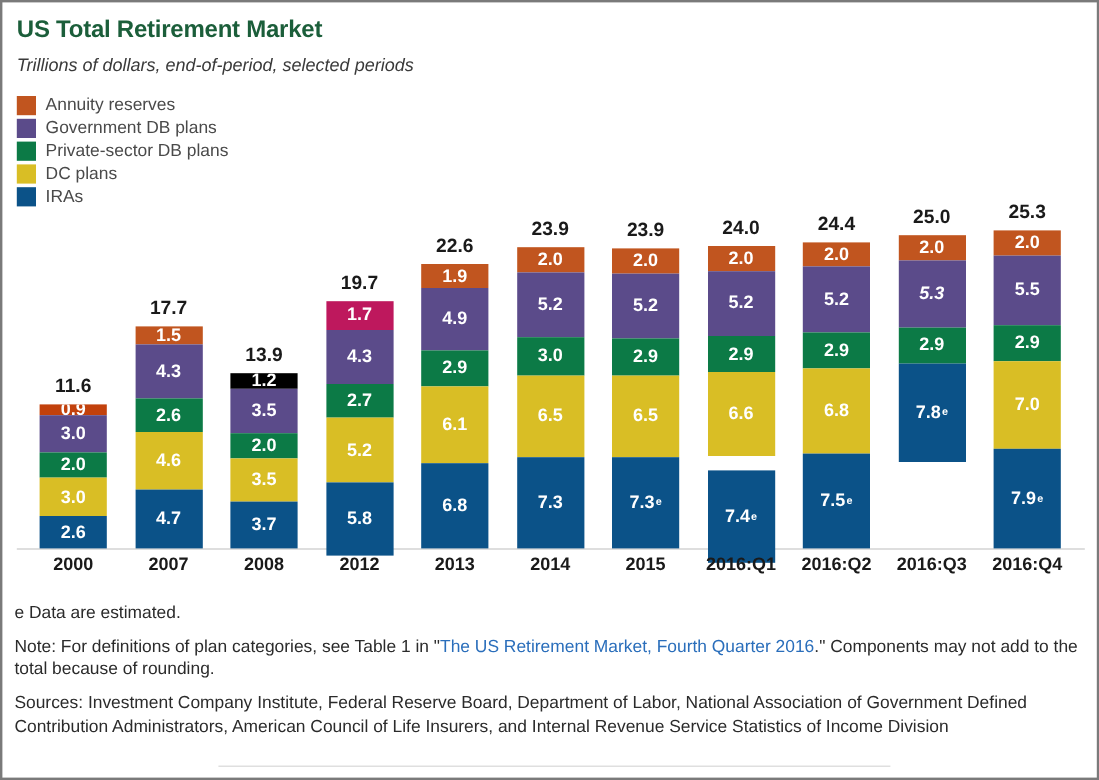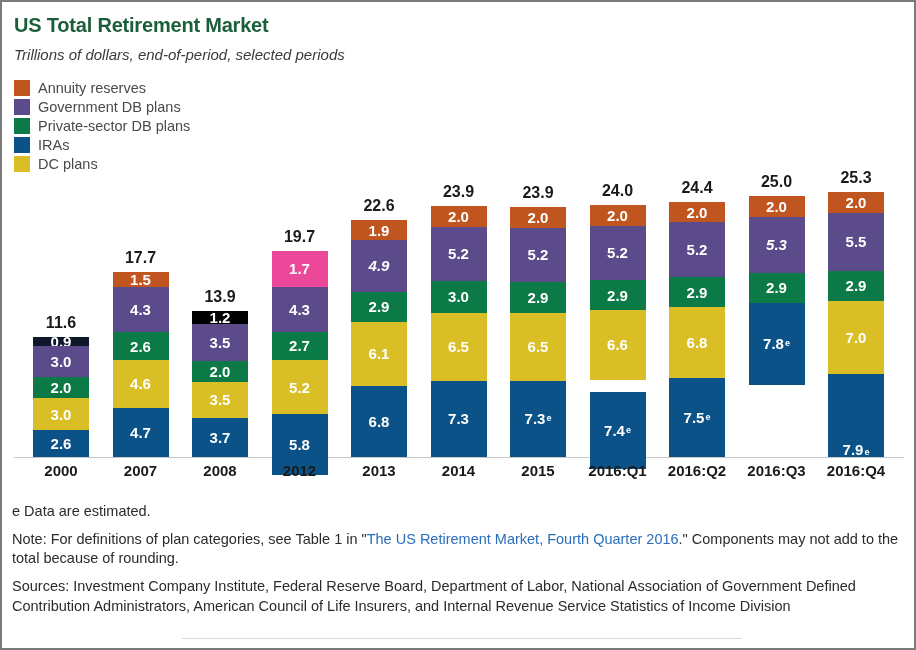--- a/index.html
+++ b/index.html
@@ -171,35 +171,35 @@
       </div>
       <div class="legend-row">
         <span class="legend-swatch" style="background: rgb(91, 75, 138);"></span>
         <span class="legend-label">Government DB plans</span>
       </div>
       <div class="legend-row">
         <span class="legend-swatch" style="background: rgb(12, 122, 70);"></span>
         <span class="legend-label">Private-sector DB plans</span>
       </div>
       <div class="legend-row">
+        <span class="legend-swatch" style="background: rgb(217, 190, 37);"></span>
+        <span class="legend-label">DC plans</span>
+      </div>
+      <div class="legend-row">
         <span class="legend-swatch" style="background: rgb(11, 82, 136);"></span>
         <span class="legend-label">IRAs</span>
-      </div>
-      <div class="legend-row">
-        <span class="legend-swatch" style="background: rgb(217, 190, 37);"></span>
-        <span class="legend-label">DC plans</span>
       </div>
     </div>
 
   <div id="plot">
     <div id="axis-line"></div>
   <div class="bar-group" style="left: 20px; top: 0px; height: 470px;">
         <div class="bar-total" style="top: 311.595px;">11.6</div>
         <div class="bar-stack" style="top: 334.595px; height: 120.405px;">
-          <div class="seg" style="background: #0f172a; height: 9.423px;">
+          <div class="seg" style="background: #c2410c; height: 9.423px;">
             <span>0.9</span>
           </div>
           <div class="seg" style="background: rgb(91, 75, 138); height: 31.41px;">
             <span>3.0</span>
           </div>
           <div class="seg" style="background: rgb(12, 122, 70); height: 20.94px;">
             <span>2.0</span>
           </div>
           <div class="seg" style="background: rgb(217, 190, 37); height: 31.41px;">
             <span>3.0</span>
@@ -248,21 +248,21 @@
           </div>
           <div class="seg" style="background: rgb(11, 82, 136); height: 38.739px;">
             <span>3.7</span>
           </div>
         </div>
         <div class="cat-label" style="left: 0px;">2008</div>
       </div>
       <div class="bar-group" style="left: 258.5px; top: 0px; height: 470px;">
         <div class="bar-total" style="top: 225.741px;">19.7</div>
         <div class="bar-stack" style="top: 248.741px; height: 206.259px;">
-          <div class="seg" style="background: #ec4899; height: 36px;">
+          <div class="seg" style="background: #be185d; height: 24px;">
             <span>1.7</span>
           </div>
           <div class="seg" style="background: rgb(91, 75, 138); height: 45.021px;">
             <span>4.3</span>
           </div>
           <div class="seg" style="background: rgb(12, 122, 70); height: 28.269px;">
             <span>2.7</span>
           </div>
           <div class="seg" style="background: rgb(217, 190, 37); height: 54.444px;">
             <span>5.2</span>
@@ -272,21 +272,21 @@
           </div>
         </div>
         <div class="cat-label" style="left: 0px;">2012</div>
       </div>
       <div class="bar-group" style="left: 338px; top: 0px; height: 470px;">
         <div class="bar-total" style="top: 195.378px;">22.6</div>
         <div class="bar-stack" style="top: 218.378px; height: 200px;">
           <div class="seg" style="background: rgb(193, 85, 31); height: 19.893px;">
             <span>1.9</span>
           </div>
-          <div class="seg" style="background: rgb(91, 75, 138); height: 51.303px; font-style: italic;">
+          <div class="seg" style="background: rgb(91, 75, 138); height: 51.303px;">
             <span>4.9</span>
           </div>
           <div class="seg" style="background: rgb(12, 122, 70); height: 30.363px;">
             <span>2.9</span>
           </div>
           <div class="seg" style="background: rgb(217, 190, 37); height: 63.867px;">
             <span>6.1</span>
           </div>
           <div class="seg" style="background: rgb(11, 82, 136); height: 71.196px;">
             <span>6.8</span>
@@ -408,21 +408,21 @@
           </div>
           <div class="seg" style="background: rgb(91, 75, 138); height: 57.585px;">
             <span>5.5</span>
           </div>
           <div class="seg" style="background: rgb(12, 122, 70); height: 30.363px;">
             <span>2.9</span>
           </div>
           <div class="seg" style="background: rgb(217, 190, 37); height: 73.29px;">
             <span>7.0</span>
           </div>
-          <div class="seg" style="background: rgb(11, 82, 136); height: 82.713px; align-items: flex-end;">
+          <div class="seg" style="background: rgb(11, 82, 136); height: 82.713px;">
             <span>7.9</span>
             <sup>e</sup>
           </div>
         </div>
         <div class="cat-label" style="left: 0px;">2016:Q4</div>
       </div>
     </div>
 
   <div id="footnotes">
     <div class="fn">e Data are estimated.</div>

